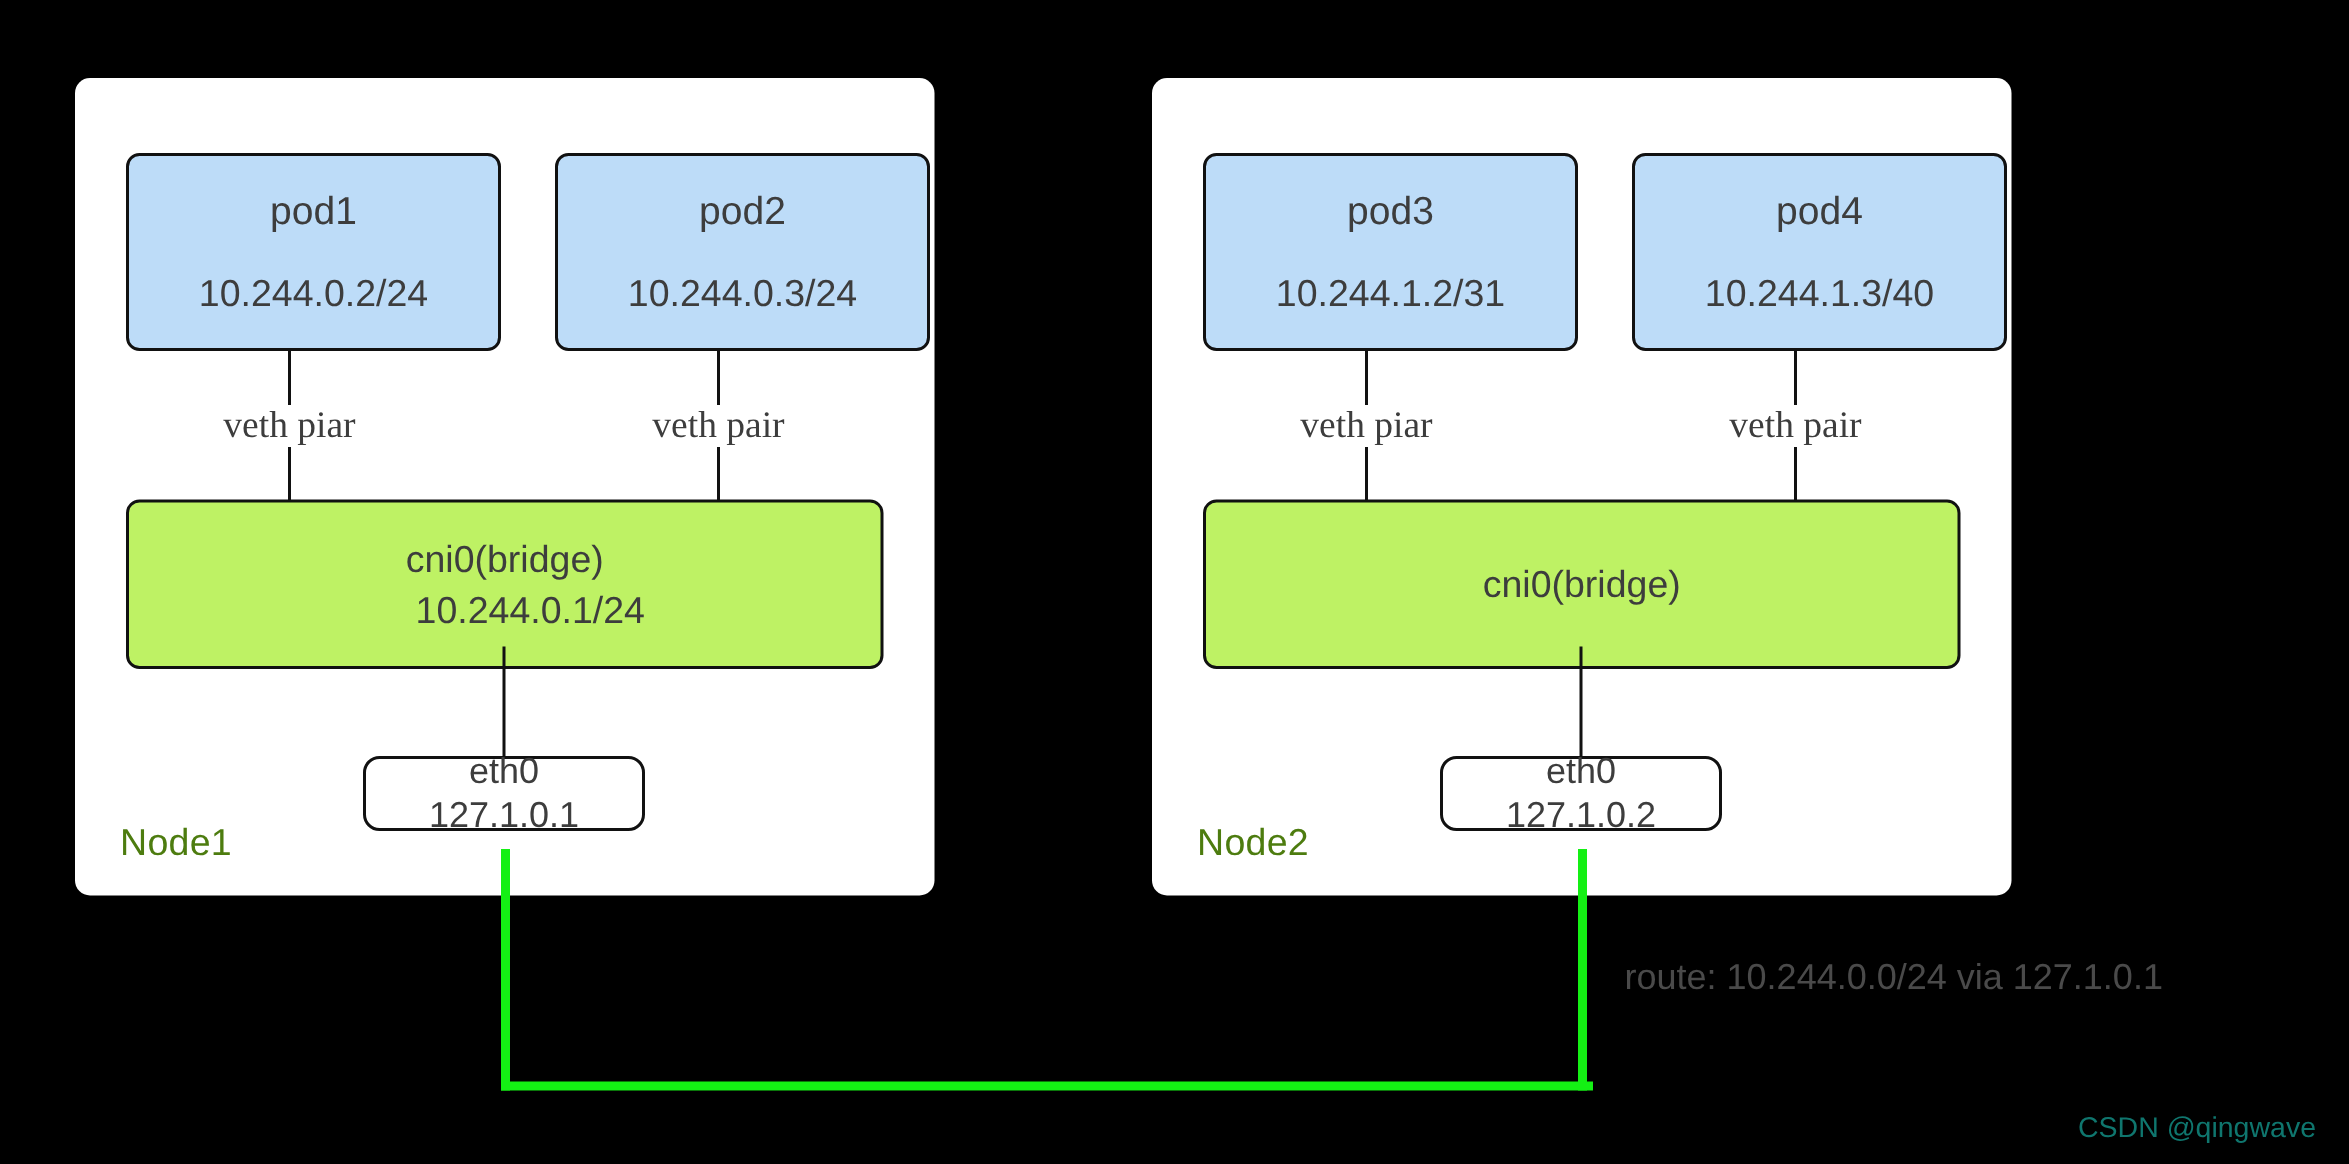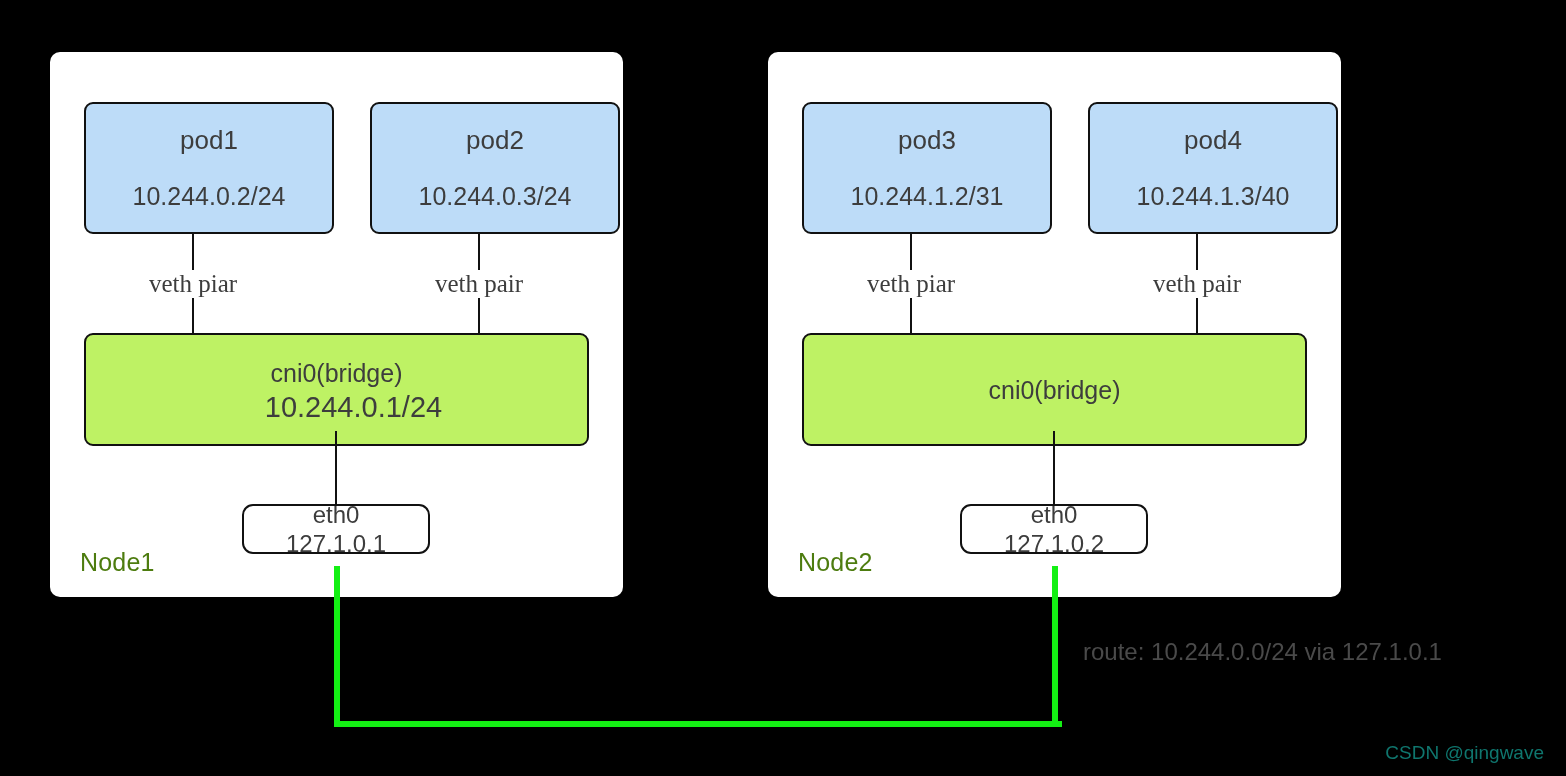--- a/index.html
+++ b/index.html
@@ -56,21 +56,21 @@
   }
   .pod .l1 { font-size: 26px; margin-bottom: 26px; }
   .pod .l2 { font-size: 25px; }
 
   .bridge {
     background: #bef264;
     width: 505px;
     height: 113px;
   }
   .bridge .l1 { font-size: 25px; line-height: 34px; }
-  .bridge .l2 { font-size: 29px; line-height: 34px; margin-left: 34px; }
+  .bridge .l2 { font-size: 25px; line-height: 34px; margin-left: 34px; }
 
   .eth {
     background: #ffffff;
     width: 188px;
     height: 50px;
     border-radius: 11px;
   }
   .eth .l1 { font-size: 24px; line-height: 29px; }
   .eth .l2 { font-size: 24px; line-height: 29px; }
 

